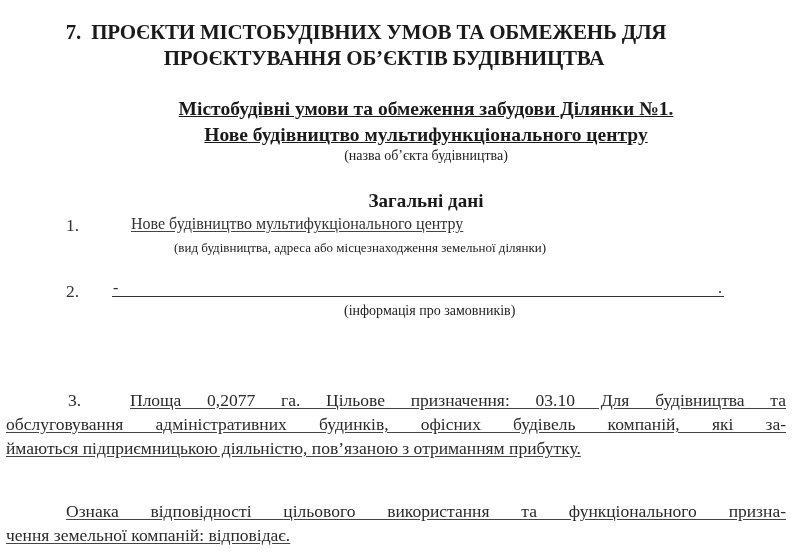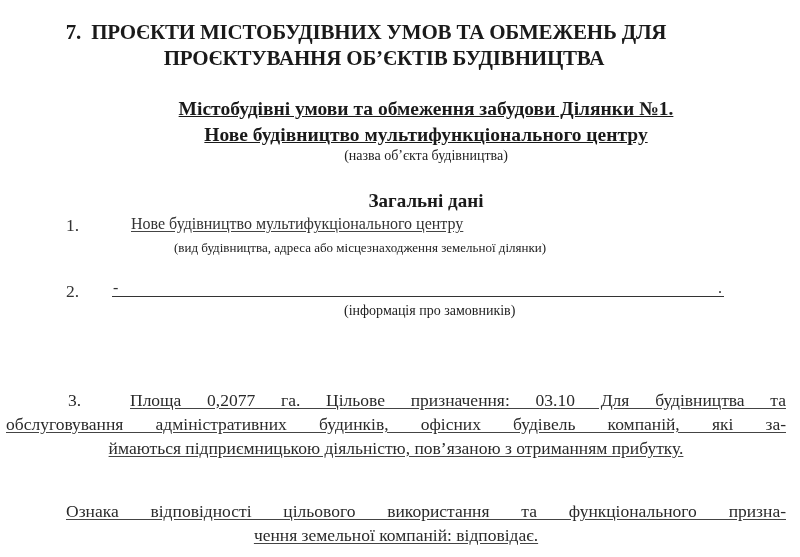--- a/index.html
+++ b/index.html
@@ -21,21 +21,21 @@
   .heading-general { font-weight: bold; font-size: 19px; text-align: center; }
   .num { font-size: 17.5px; color: #333; }
   .uline { text-decoration: underline; text-decoration-color: #444; text-underline-offset: 2px; }
   .body-text { font-size: 16px; color: #333; }
   .para {
     position: absolute; left: 6px; width: 780px;
     font-size: 17.5px; line-height: 24px; color: #2a2a2a;
     text-align: justify; text-align-last: auto;
   }
   .line-justify { display: block; text-align: justify; text-align-last: justify; white-space: normal; }
-  .line-last { display: block; text-align: center; }
+  .line-last { display: block; text-align: left; }
   .blank-line {
     position: absolute; left: 112px; top: 296px; width: 612px; height: 0;
     border-bottom: 1.5px solid #333;
   }
 </style>
 </head>
 <body>
 
 <div class="abs section-title" style="top:18px;">
   <span>7.</span>&nbsp;

